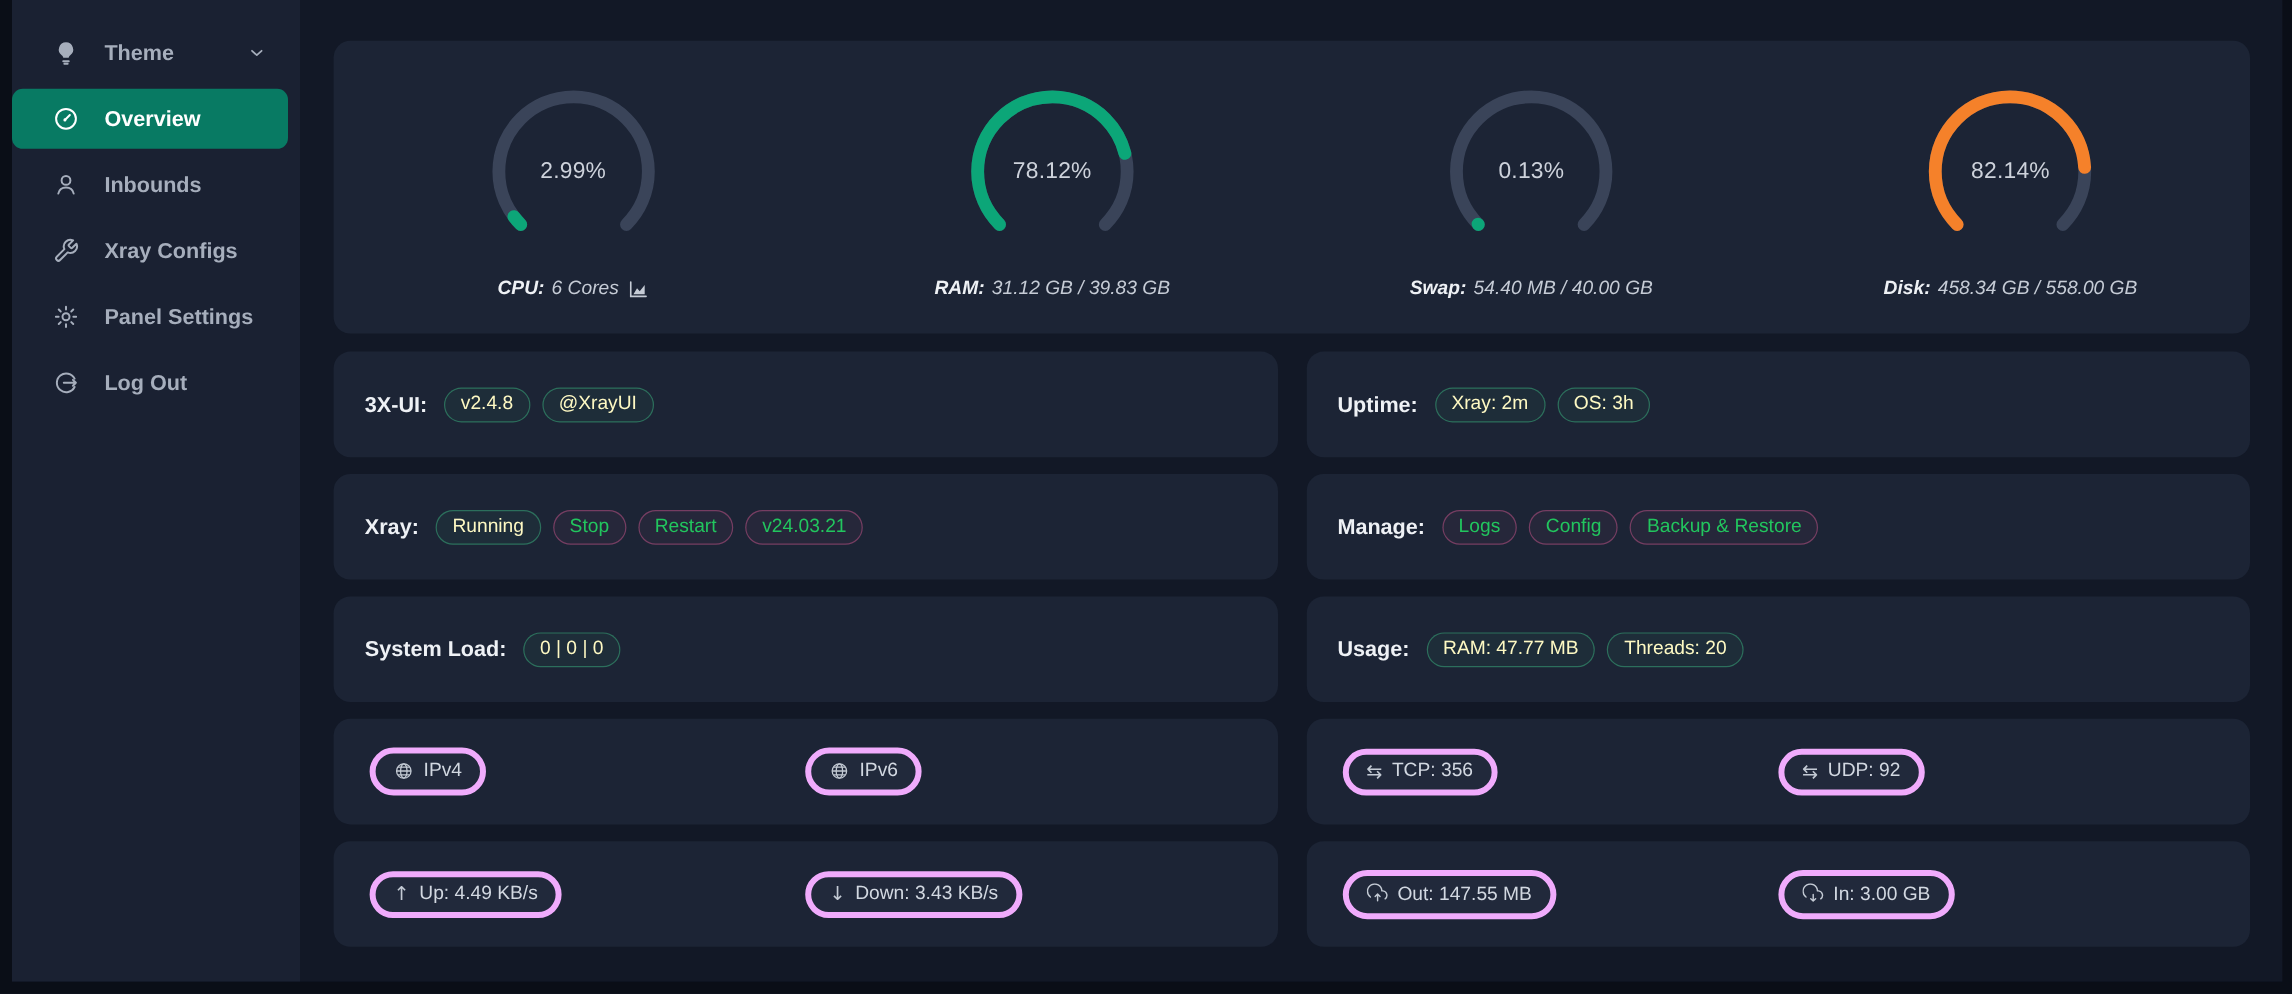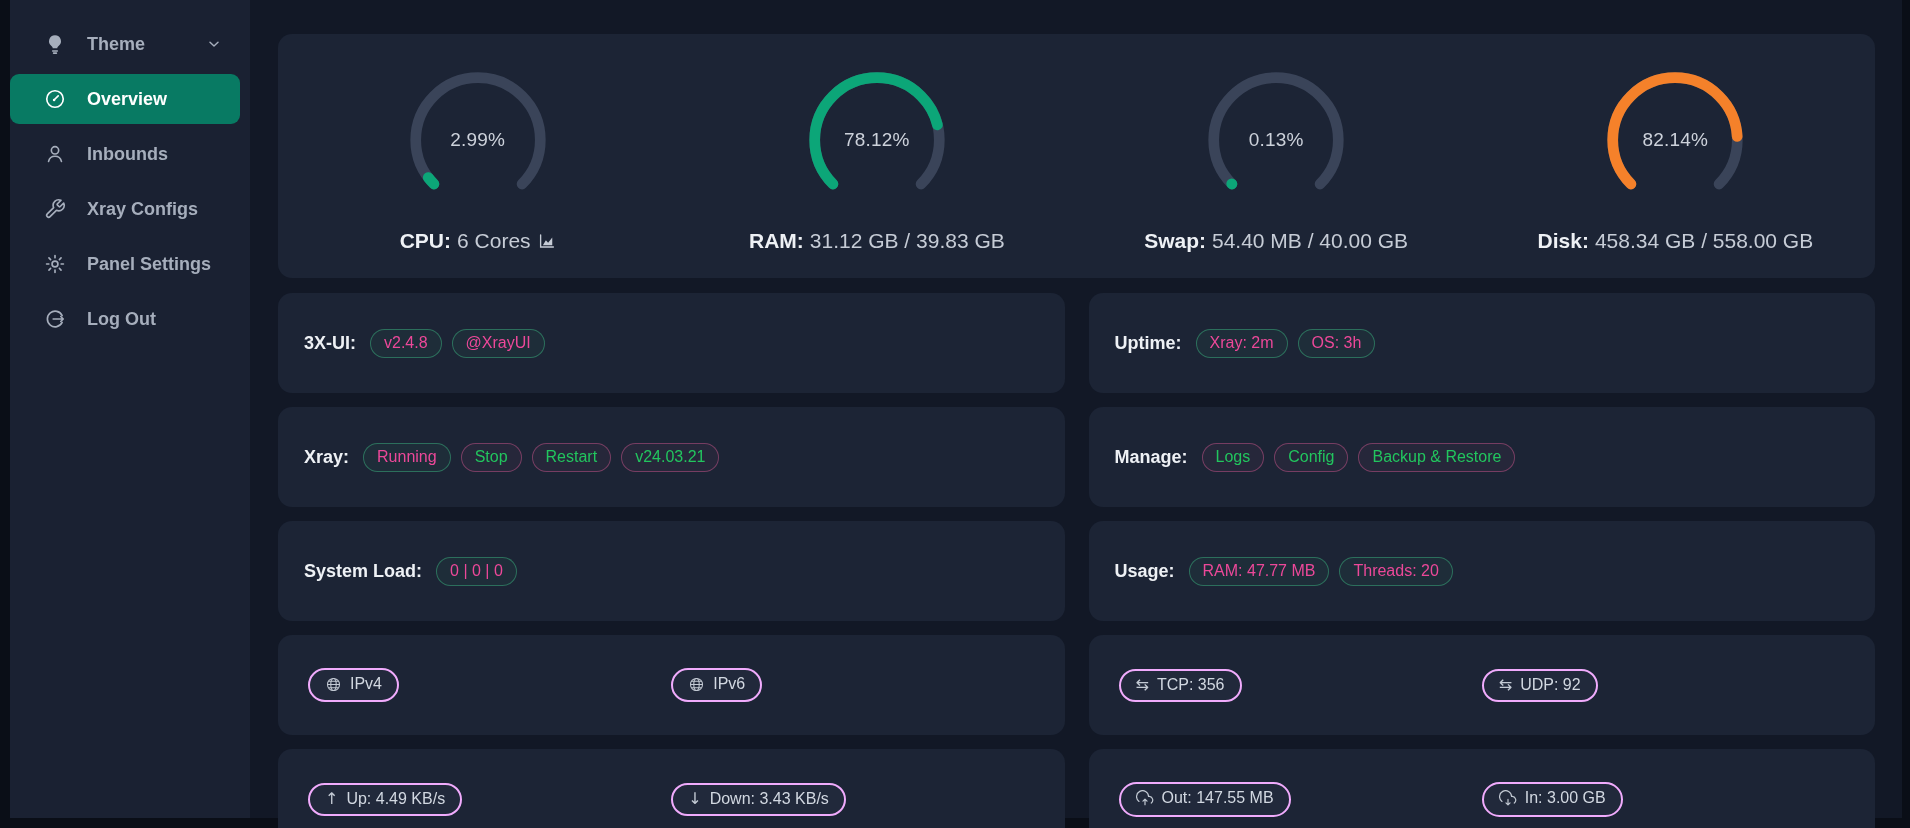--- a/index.html
+++ b/index.html
@@ -38,46 +38,46 @@
   .gauge-block{flex:1;display:flex;flex-direction:column;align-items:center;justify-content:center;padding-top:8px;}
   .gauge-wrap{position:relative;width:146px;height:146px;}
   .gauge-wrap svg{display:block;}
   .gauge-track{stroke:#3a4459;}
   .gauge-prog{transition:none;}
   .gauge-value{
     position:absolute;inset:0;display:flex;align-items:center;justify-content:center;
     font-size:19px;color:#cdd2db;letter-spacing:.2px;
   }
   .gauge-caption{
-    margin-top:16px;font-size:21px;color:#c6ccd6;
-    display:flex;align-items:center;gap:7px;white-space:nowrap;
+    margin-top:16px;font-size:16px;color:#c6ccd6;
+    display:flex;align-items:center;gap:7px;white-space:nowrap;font-style:italic;
   }
   .gauge-caption b{color:#eef1f5;font-weight:700;margin-right:-1px;}
   .chart-icon{display:flex;color:#c6ccd6;}
 
   
   .grid{margin-top:15px;display:grid;grid-template-columns:1fr 1fr;gap:14px 24px;}
   .info-card{
-    height:100px;background:#1c2435;border-radius:14px;
+    height:88px;background:#1c2435;border-radius:14px;
     display:flex;align-items:center;padding:0 30px 0 26px;box-sizing:border-box;
   }
   .card-label{font-size:18px;font-weight:700;color:#eef1f5;margin-right:14px;white-space:nowrap;}
   .badge{
     font-size:16px;line-height:1;padding:5px 13px 6px;border-radius:999px;
     margin-right:10px;border:1px solid;white-space:nowrap;cursor:default;
   }
-  .badge.green{color:#ec4899;border-color:rgba(65,205,141,.42);background:rgba(65,205,141,.06);}
+  .badge.green{color:#fef9c3;border-color:rgba(65,205,141,.42);background:rgba(65,205,141,.06);}
   .badge.pink{color:#22c55e;border-color:rgba(232,96,154,.42);background:rgba(232,96,154,.05);}
   .badge.clickable{cursor:pointer;}
   .pills-card{padding-left:30px;}
   .pill-half{width:50%;display:flex;}
   .pill{
-    display:inline-flex;align-items:flex-start;gap:8px;
+    display:inline-flex;align-items:flex-end;gap:8px;
     font-size:16px;line-height:1;color:#d2d8e1;
-    border:2px solid #f0abfc;border-radius:999px;padding:6px 15px 7px;
+    border:5px solid #f0abfc;border-radius:999px;padding:6px 15px 7px;
     background:rgba(128,143,168,.05);white-space:nowrap;
   }
   .pill-icon{display:flex;color:#c3cad4;}
   .glyph-icon{font-family:"DejaVu Sans",sans-serif;font-size:16px;line-height:1;color:#c3cad4;}
 </style>
 </head>
 <body>
 
 <div class="app">
 

